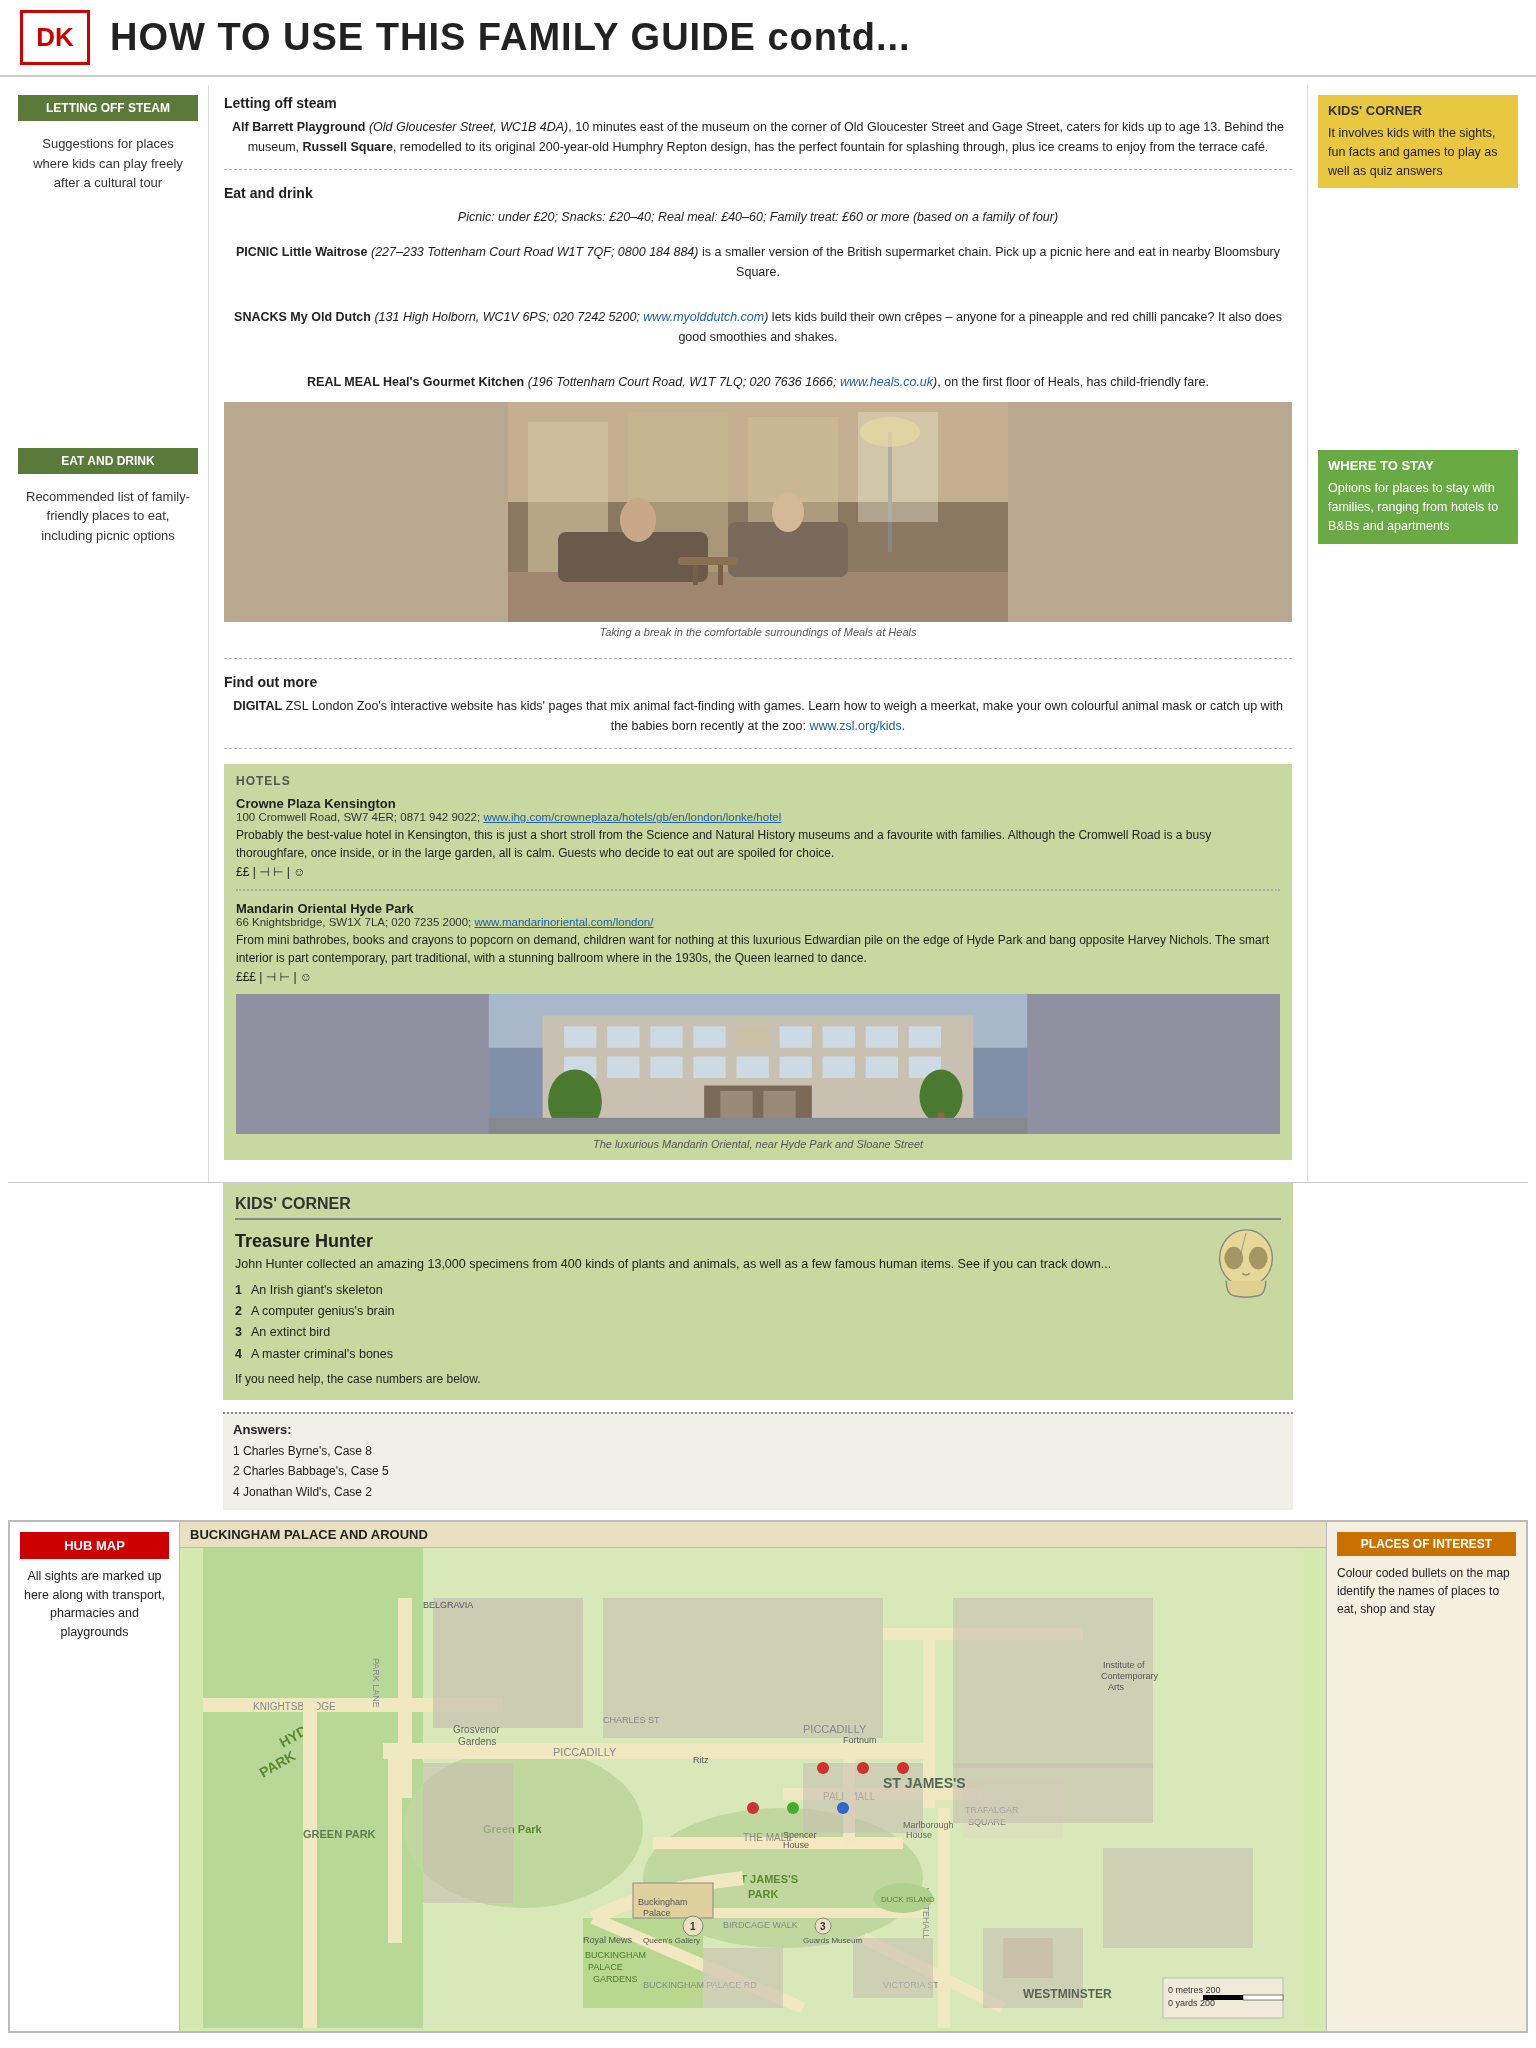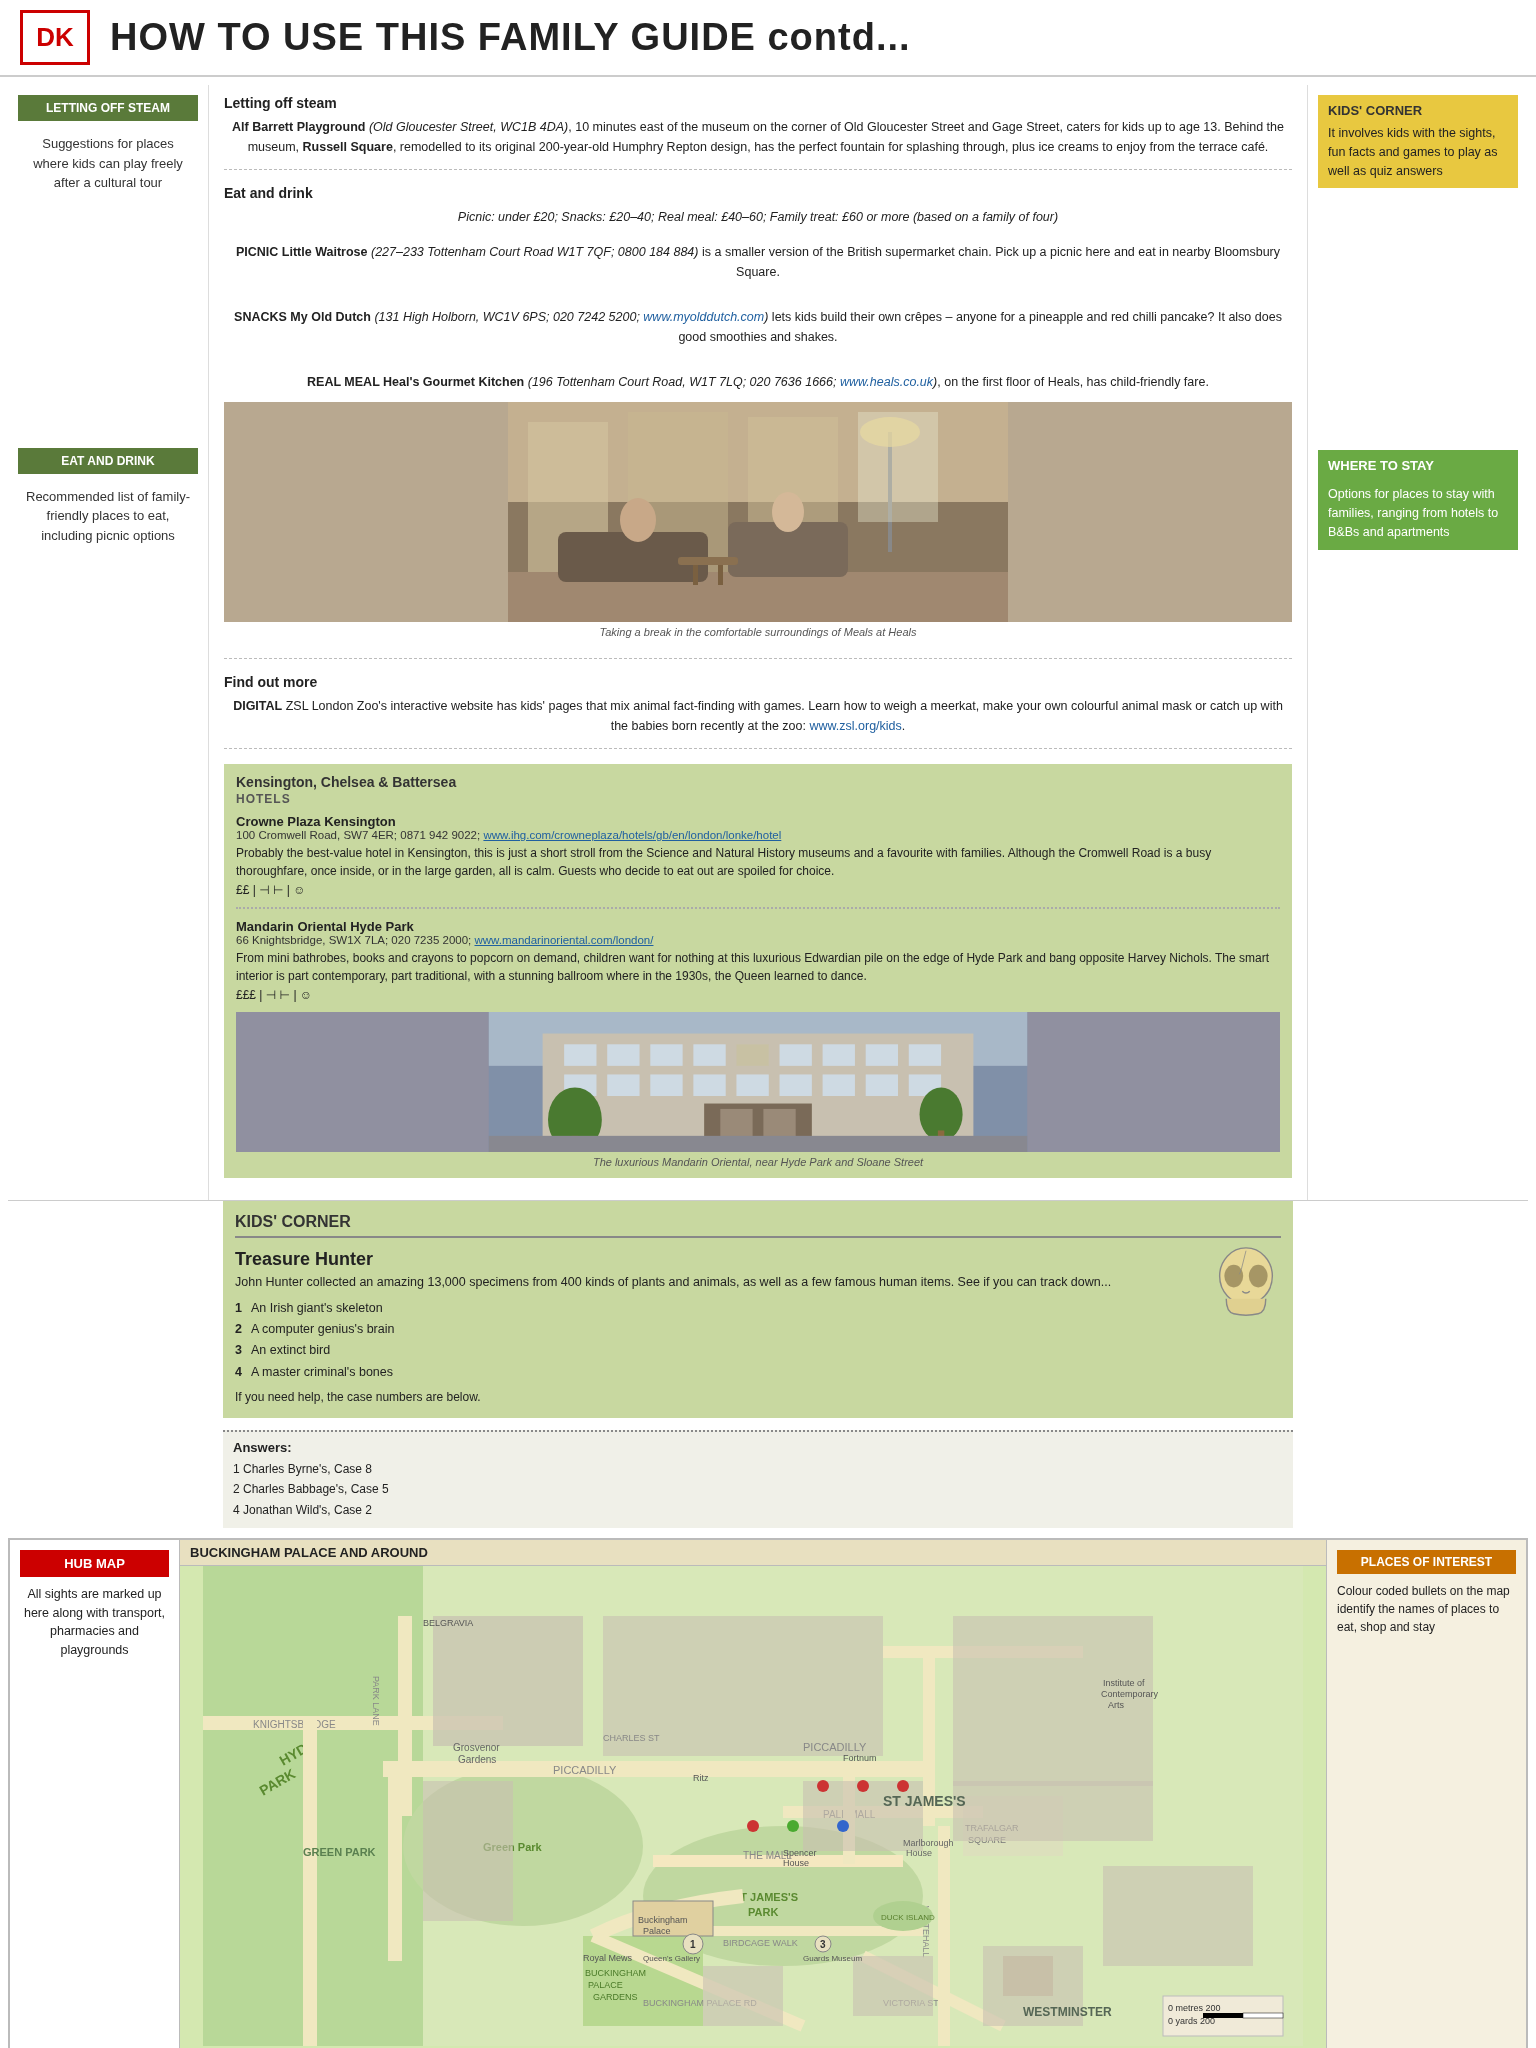--- a/index.html
+++ b/index.html
@@ -273,21 +273,21 @@
     .where-to-stay-box {
       background: #6aaa44;
       padding: 8px 10px;
       margin-bottom: 12px;
     }
     .where-to-stay-title {
       font-weight: bold;
       font-size: 13px;
       text-transform: uppercase;
       color: #fff;
-      margin-bottom: 12px;
+      margin-bottom: 6px;
     }
     .where-to-stay-text {
       font-size: 12.5px;
       line-height: 1.5;
       color: #fff;
     }
 
     
     .places-of-interest-box {
       width: 200px;
@@ -417,21 +417,20 @@
     </div>
 
     <div class="content-section">
       <div class="section-title">Find out more</div>
       <div class="section-text">
         <b>DIGITAL</b> ZSL London Zoo's interactive website has kids' pages that mix animal fact-finding with games. Learn how to weigh a meerkat, make your own colourful animal mask or catch up with the babies born recently at the zoo: <a href="#">www.zsl.org/kids</a>.
       </div>
     </div>
 
     <div class="kensington-section">
-      <div class="kensington-title">Kensington, Chelsea &amp; Battersea</div>
       <div class="kensington-subtitle">HOTELS</div>
 
       <div class="hotel-entry">
         <div class="hotel-name">Crowne Plaza Kensington</div>
         <div class="hotel-addr">
           <span>100 Cromwell Road, SW7 4ER; 0871 942 9022;</span>
           <a href="#" class="hotel-url">www.ihg.com/crowneplaza/hotels/gb/en/london/lonke/hotel</a>
         </div>
         <div class="hotel-desc">Probably the best-value hotel in Kensington, this is just a short stroll from the Science and Natural History museums and a favourite with families. Although the Cromwell Road is a busy thoroughfare, once inside, or in the large garden, all is calm. Guests who decide to eat out are spoiled for choice.</div>
         <div class="hotel-price">££ | ⊣ ⊢ | ☺</div>

